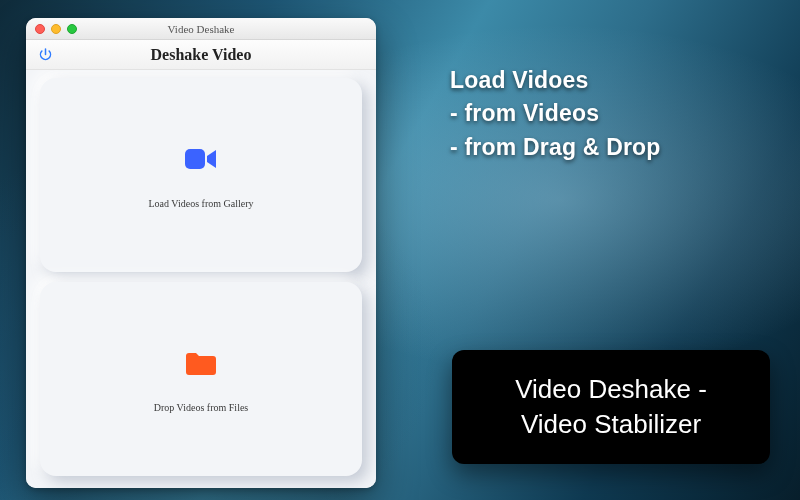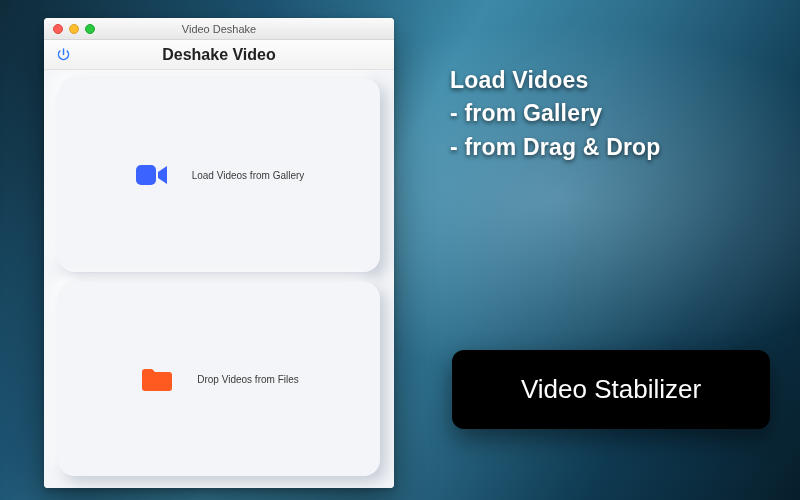--- a/index.html
+++ b/index.html
@@ -10,29 +10,30 @@
       radial-gradient(ellipse 60% 50% at 70% 40%, rgba(180,220,240,0.35), rgba(0,0,0,0) 70%),
       radial-gradient(ellipse 50% 60% at 20% 70%, rgba(30,80,110,0.55), rgba(0,0,0,0) 70%),
       linear-gradient(120deg, #0f2b3a 0%, #1d5573 25%, #3c8aa8 45%, #2d6d8a 60%, #0f3a52 80%, #071e2b 100%);
     position: relative;
   }
 
   
   .mac-window {
     position: absolute;
     top: 18px;
-    left: 44px;
+    left: 26px;
     width: 350px;
     height: 470px;
     background: #f3f5f8;
-    border-radius: 4px;
+    border-radius: 10px;
     box-shadow: 0 18px 40px rgba(0,0,0,0.45), 0 2px 6px rgba(0,0,0,0.25);
     overflow: hidden;
     display: flex;
     flex-direction: column;
+    font-family: Liberation Serif, serif;
   }
   .titlebar {
     height: 22px;
     background: linear-gradient(#fafafa,#e8e8e8);
     border-bottom: 1px solid #d6d6d6;
     display: flex;
     align-items: center;
     position: relative;
   }
   .traffic-lights {
@@ -81,20 +82,21 @@
     background:#f3f5f8;
   }
   .card {
     flex:1;
     background:#f3f5f8;
     border-radius:16px;
     box-shadow:
        6px 6px 14px rgba(160,170,185,0.55),
       -6px -6px 14px rgba(255,255,255,0.9);
     display:flex;
+    flex-direction:column;
     align-items:center;
     justify-content:center;
     gap:22px;
     cursor:pointer;
   }
   .card-label {
     font-size:10px;
     color:#3a3a3a;
     font-weight:500;
   }
@@ -175,19 +177,20 @@
       </span>
       <div class="card-label">Drop Videos from Files</div>
     </div>
 
 
   </div>
 </div>
 
 <div class="promo">
   <div>Load Vidoes</div>
-  <div>- from Gallery</div>
+  <div>- from Videos</div>
   <div>- from Drag &amp; Drop</div>
 </div>
 
 <div class="product-box">
+  <div>Video Deshake -</div>
   <div>Video Stabilizer</div>
 </div>
 
 </body></html>

